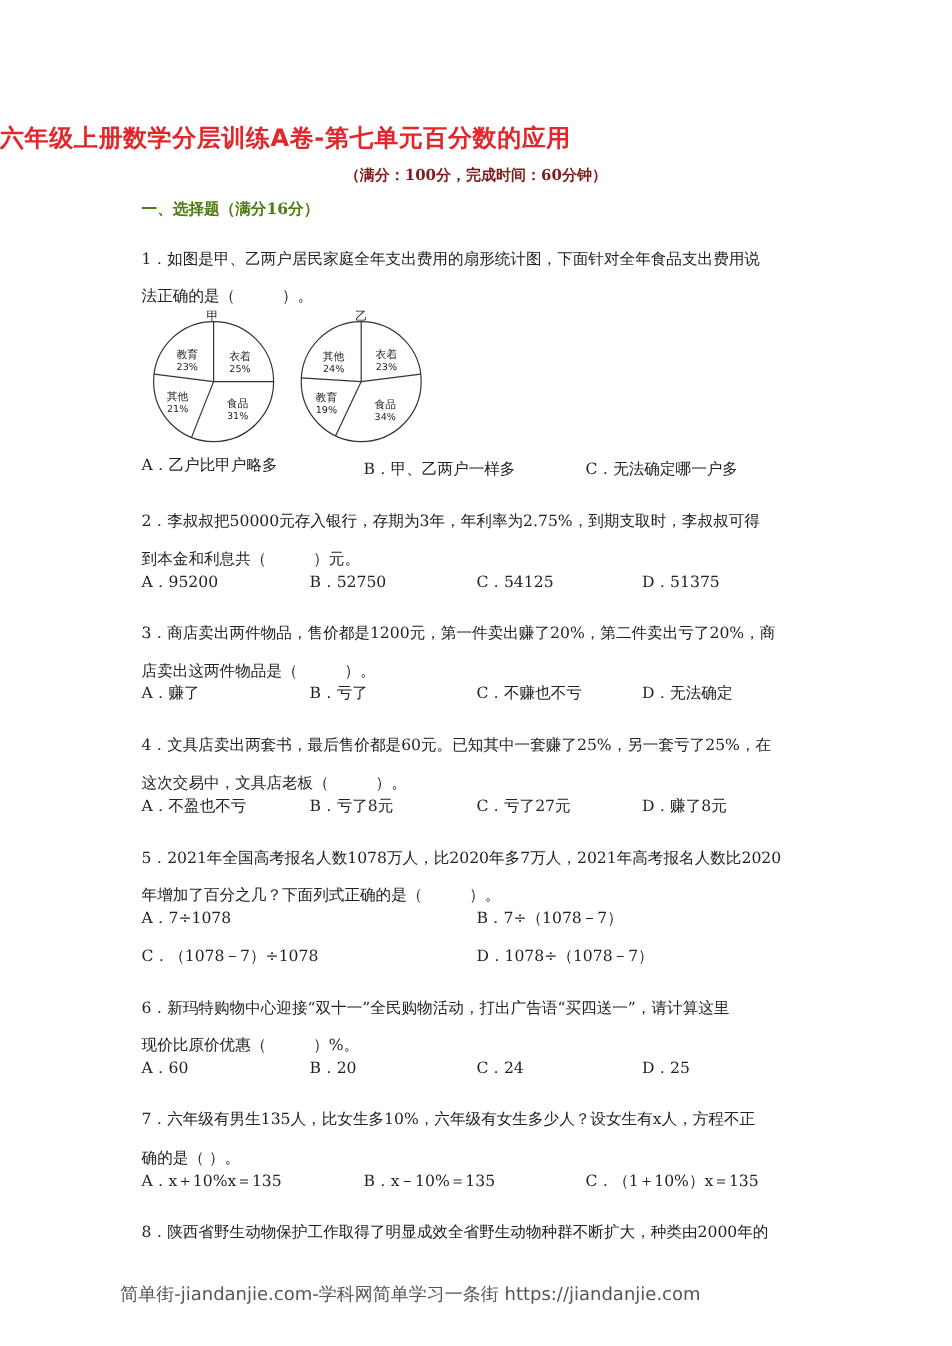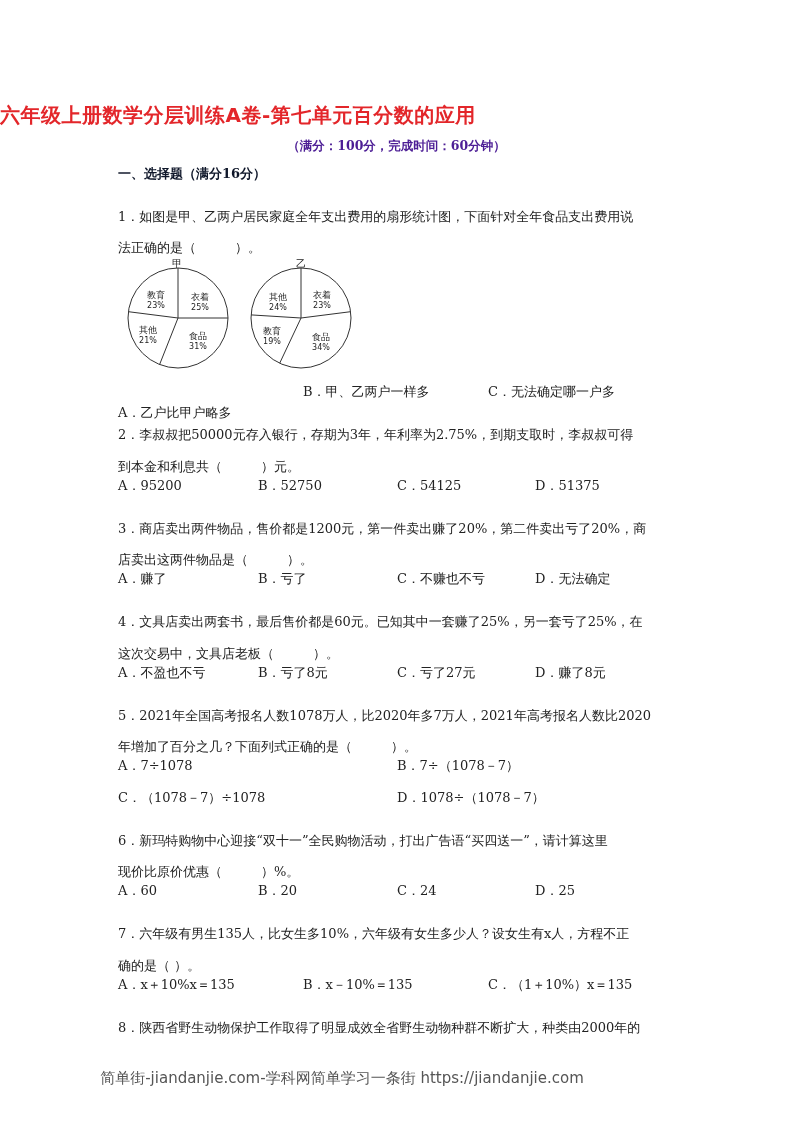--- a/index.html
+++ b/index.html
@@ -1,22 +1,22 @@
 <!DOCTYPE html>
 <html><head>
 <meta charset="utf-8">
 <style>
   html, body { margin: 0; padding: 0; background: #ffffff; }
   body { width: 793px; height: 1122px; position: relative; overflow: hidden;
          font-family: "DejaVu Serif", "Liberation Serif", serif; color: #222; }
   .abs { position: absolute; white-space: nowrap; }
   .title { top: 102px; left: 0; width: 793px; text-align: left; color: #e3262a;
            font-size: 20px; font-weight: bold; font-family: "DejaVu Sans", "Liberation Sans", sans-serif; letter-spacing: 0.5px; }
-  .subtitle { top: 138px; left: 0; width: 793px; text-align: center; font-size: 12.5px; font-weight: bold; color: #4c1d95; }
-  .section { top: 165px; left: 118px; font-size: 13px; font-weight: bold; color: #0f172a; }
+  .subtitle { top: 138px; left: 0; width: 793px; text-align: center; font-size: 12.5px; font-weight: bold; color: #7f1d1d; }
+  .section { top: 165px; left: 118px; font-size: 13px; font-weight: bold; color: #4d7c0f; }
   .line { left: 118px; font-size: 13px; color: #222; line-height: 18px; margin-top: 12px; }
   .opt { font-size: 13px; color: #222; line-height: 18px; }
   .footer { top: 1069px; left: 0; width: 684px; text-align: center; font-size: 15px; color: #555;
             font-family: "DejaVu Sans", "Liberation Sans", sans-serif; }
   .pie { position: absolute; }
   .pie text { font-family: "DejaVu Sans", "Liberation Sans", sans-serif; fill: #222; }
 </style>
 </head>
 <body>
 
@@ -56,21 +56,21 @@
   <text x="76" y="44" font-size="9" text-anchor="middle">衣着</text>
   <text x="76" y="54" font-size="8" text-anchor="middle">23%</text>
   <text x="75" y="86" font-size="9" text-anchor="middle">食品</text>
   <text x="75" y="96" font-size="8" text-anchor="middle">34%</text>
   <text x="26" y="80" font-size="9" text-anchor="middle">教育</text>
   <text x="26" y="90" font-size="8" text-anchor="middle">19%</text>
   <text x="32" y="46" font-size="9" text-anchor="middle">其他</text>
   <text x="32" y="56" font-size="8" text-anchor="middle">24%</text>
 </svg>
 
-<div class="abs opt" style="top:404px; left:118px">A．乙户比甲户略多</div>
+<div class="abs opt" style="top:380px; left:118px">A．乙户比甲户略多</div>
 <div class="abs opt" style="top:383px; left:303px">B．甲、乙两户一样多</div>
 <div class="abs opt" style="top:383px; left:488px">C．无法确定哪一户多</div>
 
 <div class="abs line" style="top:414px">2．李叔叔把50000元存入银行，存期为3年，年利率为2.75%，到期支取时，李叔叔可得</div>
 <div class="abs line" style="top:446px">到本金和利息共（　　　）元。</div>
 <div class="abs opt" style="top:477px; left:118px">A．95200</div>
 <div class="abs opt" style="top:477px; left:258px">B．52750</div>
 <div class="abs opt" style="top:477px; left:397px">C．54125</div>
 <div class="abs opt" style="top:477px; left:535px">D．51375</div>
 

